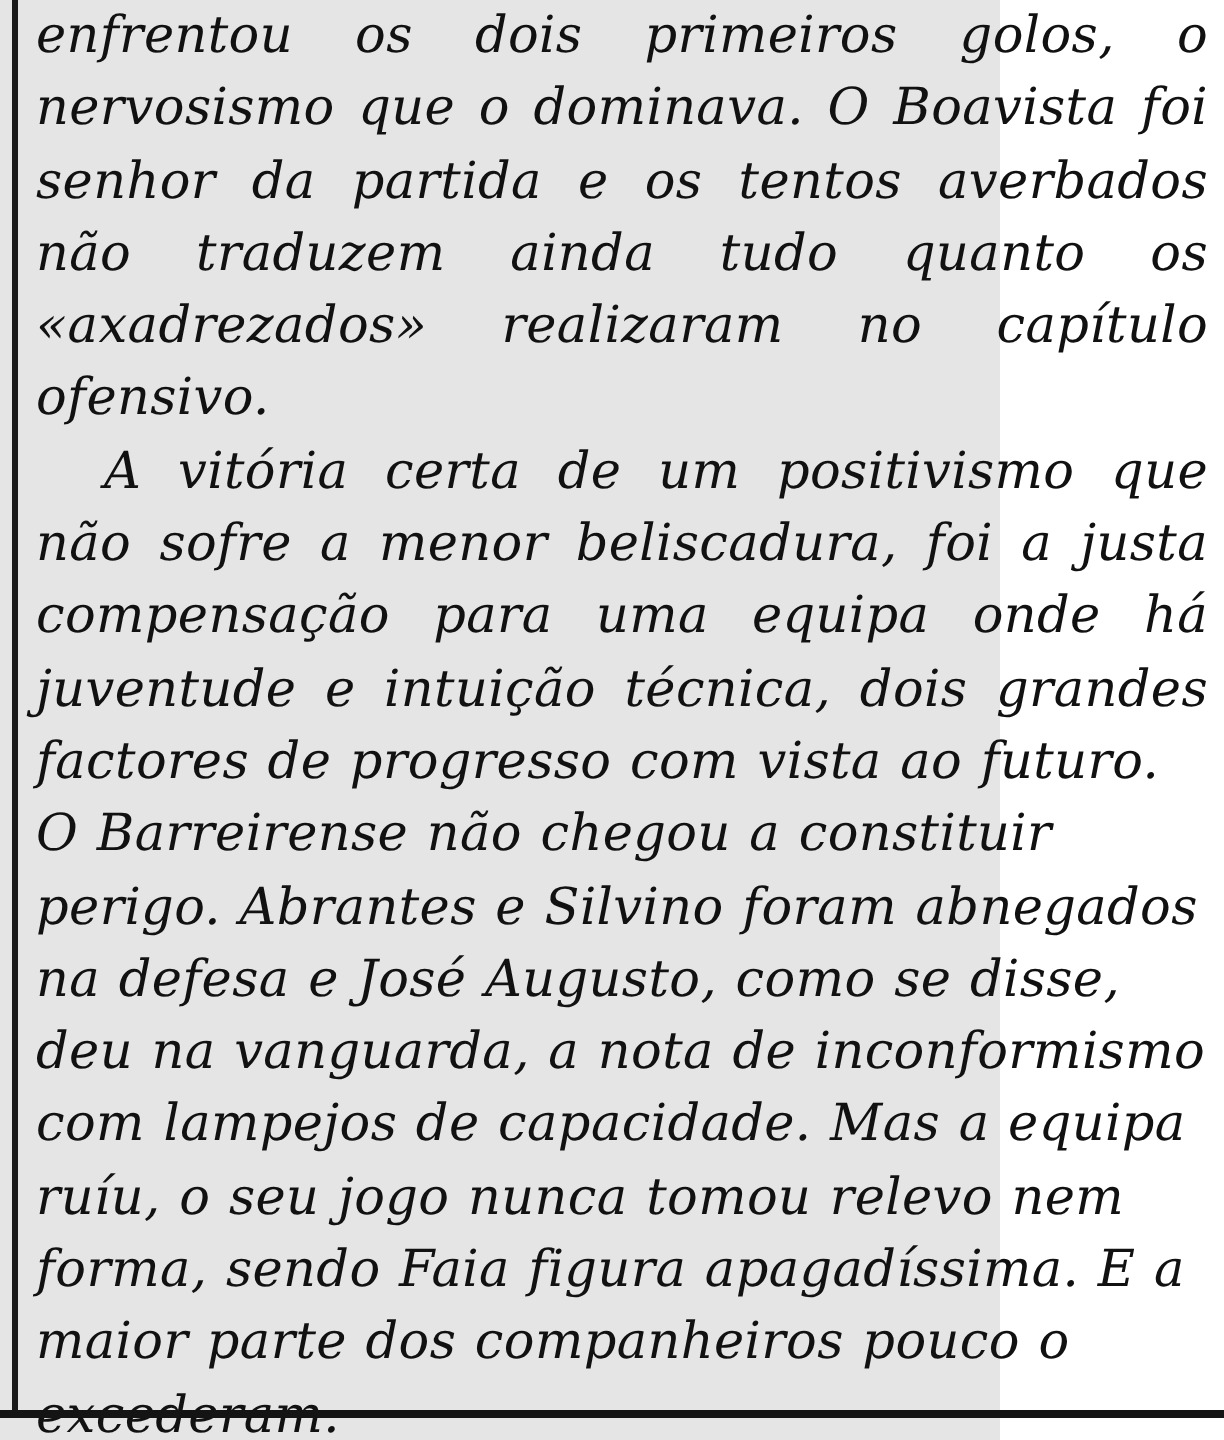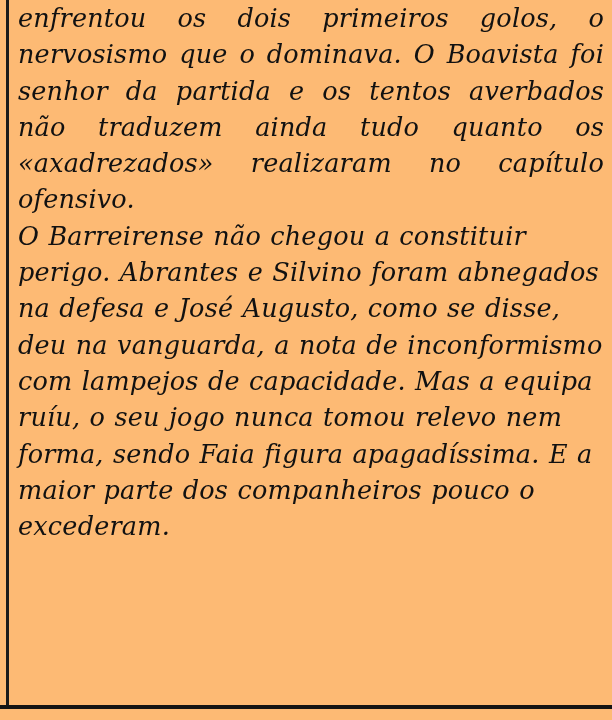--- a/index.html
+++ b/index.html
@@ -8,23 +8,23 @@
     background: #ffffff;
   }
   body {
     width: 612px;
     height: 720px;
     overflow: hidden;
     font-family: "DejaVu Serif", serif;
   }
   .page {
     position: relative;
-    width: 612px;
+    width: 500px;
     height: 720px;
-    background: #fdba74;
+    background: #e5e5e5;
   }
   
   .column-rule {
     position: absolute;
     left: 6px;
     top: 0;
     width: 3px;
     height: 705px;
     background: #1a1a1a;
   }
@@ -66,18 +66,19 @@
 </style>
 </head>
 <body>
 
 <div class="page">
 
   <div class="column-rule"></div>
 
   <div class="text-column">
     <p class="para">enfrentou os dois primeiros golos, o nervosismo que o dominava. O Boavista foi senhor da partida e os tentos averbados não traduzem ainda tudo quanto os «axadrezados» realizaram no capítulo ofensivo.</p>
+    <p class="para indent">A vitória certa de um positivismo que não sofre a menor beliscadura, foi a justa compensação para uma equipa onde há juventude e intuição técnica, dois grandes factores de progresso com vista ao futuro.</p>
     <p class="para">O Barreirense não chegou a constituir perigo. Abrantes e Silvino foram abnegados na defesa e José Augusto, como se disse, deu na vanguarda, a nota de inconformismo com lampejos de capacidade. Mas a equipa ruíu, o seu jogo nunca tomou relevo nem forma, sendo Faia figura apagadíssima. E a maior parte dos companheiros pouco o excederam.</p>
   </div>
 
   <div class="bottom-rule"></div>
 
 </div>
 
 </body></html>

